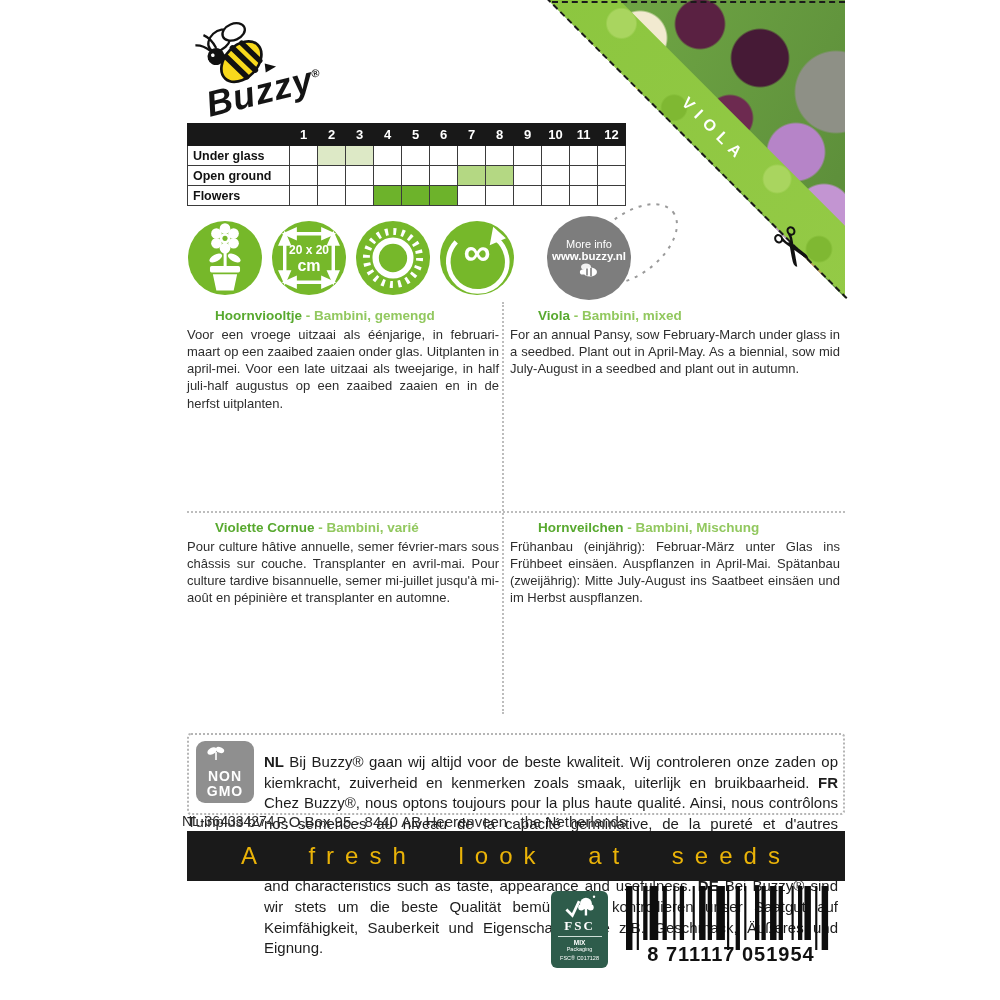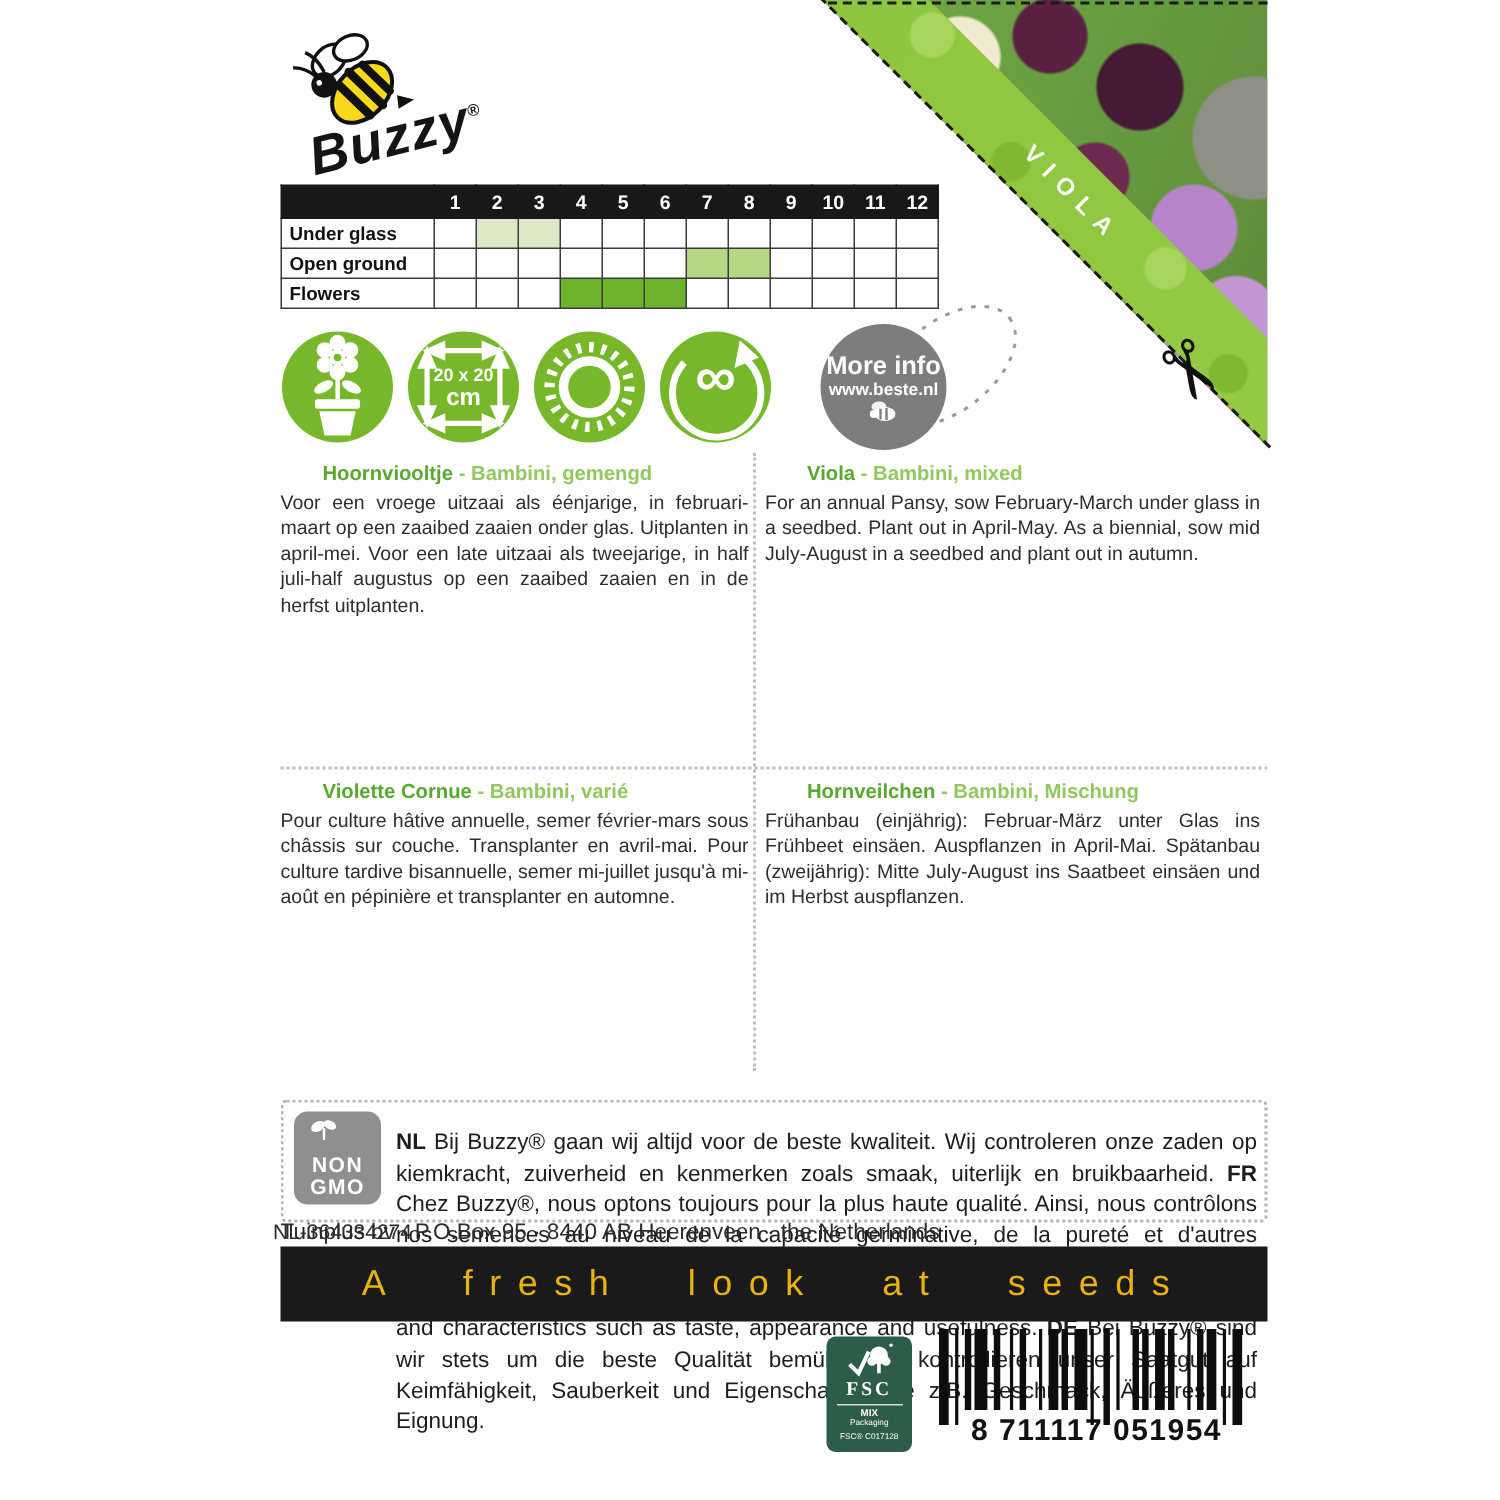--- a/index.html
+++ b/index.html
@@ -59,21 +59,21 @@
   
   .gcircle{position:absolute;width:74px;height:74px;border-radius:50%;background:#76b82a;top:221px;}
   .gcircle svg{position:absolute;left:0;top:0;}
   #icon-spacing-text{position:absolute;width:100%;top:23px;text-align:center;color:#fff;
      font-weight:bold;font-size:12px;line-height:1.1;}
   #icon-spacing-text .cm{font-size:16px;}
   #icon-infinity-sym{position:absolute;width:100%;top:12px;text-align:center;color:#fff;
      font-weight:bold;font-size:38px;line-height:1;}
   #more-info{position:absolute;left:547px;top:216px;width:84px;height:84px;border-radius:50%;
      background:#7d7d7d;display:flex;flex-direction:column;align-items:center;justify-content:center;}
-  #more-info .t1{color:#fff;font-size:17px;font-weight:bold;}
+  #more-info .t1{color:#fff;font-size:11px;font-weight:normal;}
   #more-info .t2{color:#fff;font-size:11.5px;font-weight:bold;}
   #flight-path{left:560px;top:192px;width:140px;height:130px;}
 
   
   .lang-block{position:absolute;}
   .lang-block h3{margin:0 0 3px 0;font-size:13.5px;padding-left:28px;}
   .lang-block h3 .t{color:#58a92f;font-weight:bold;}
   .lang-block h3 .v{color:#92c85f;font-weight:bold;}
   .lang-block p{margin:0;font-size:13px;line-height:1.32;text-align:justify;color:#2e2e2e;}
   #sec-nl{left:187px;top:308px;width:312px;}
@@ -271,21 +271,21 @@
       <polygon points="46,5 57,15 43,21" fill="#fff"></polygon>
     </svg>
     <div id="icon-infinity-sym">∞</div>
   </div>
 
   <svg id="flight-path" class="abs" viewBox="0 0 140 130">
     <ellipse cx="72" cy="52" rx="52" ry="30" fill="none" stroke="#9a9a9a" stroke-width="2" stroke-dasharray="3 6" transform="rotate(-38 72 52)"></ellipse>
   </svg>
   <div id="more-info">
     <span class="t1">More info</span>
-    <span class="t2">www.beste.nl</span>
+    <span class="t2">www.buzzy.nl</span>
     <svg width="22" height="16" viewBox="0 0 22 16">
       <ellipse cx="8" cy="5" rx="5" ry="3.4" fill="#fff" opacity="0.9"></ellipse>
       <ellipse cx="12" cy="10" rx="7" ry="4.6" fill="#fff"></ellipse>
       <line x1="9" y1="6.5" x2="9" y2="13.5" stroke="#7d7d7d" stroke-width="1.6"></line>
       <line x1="13" y1="6" x2="13" y2="14" stroke="#7d7d7d" stroke-width="1.6"></line>
       <circle cx="4.5" cy="10" r="2.6" fill="#fff"></circle>
     </svg>
   </div>
 
   <section id="sec-nl" class="lang-block">

